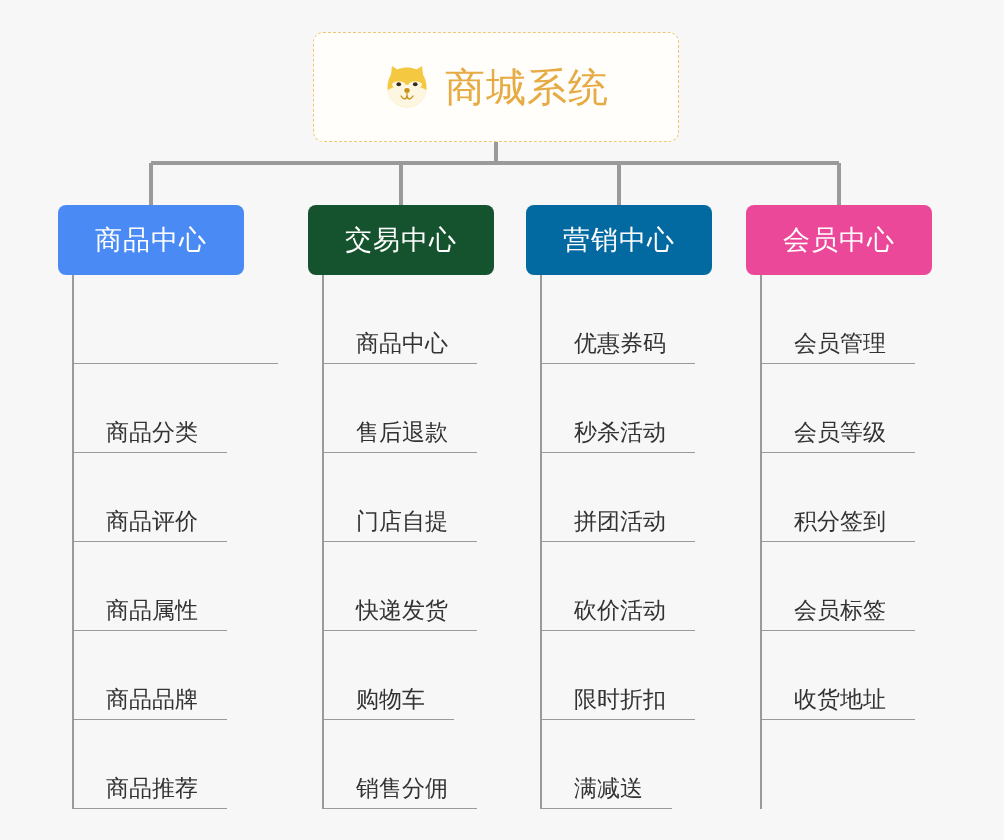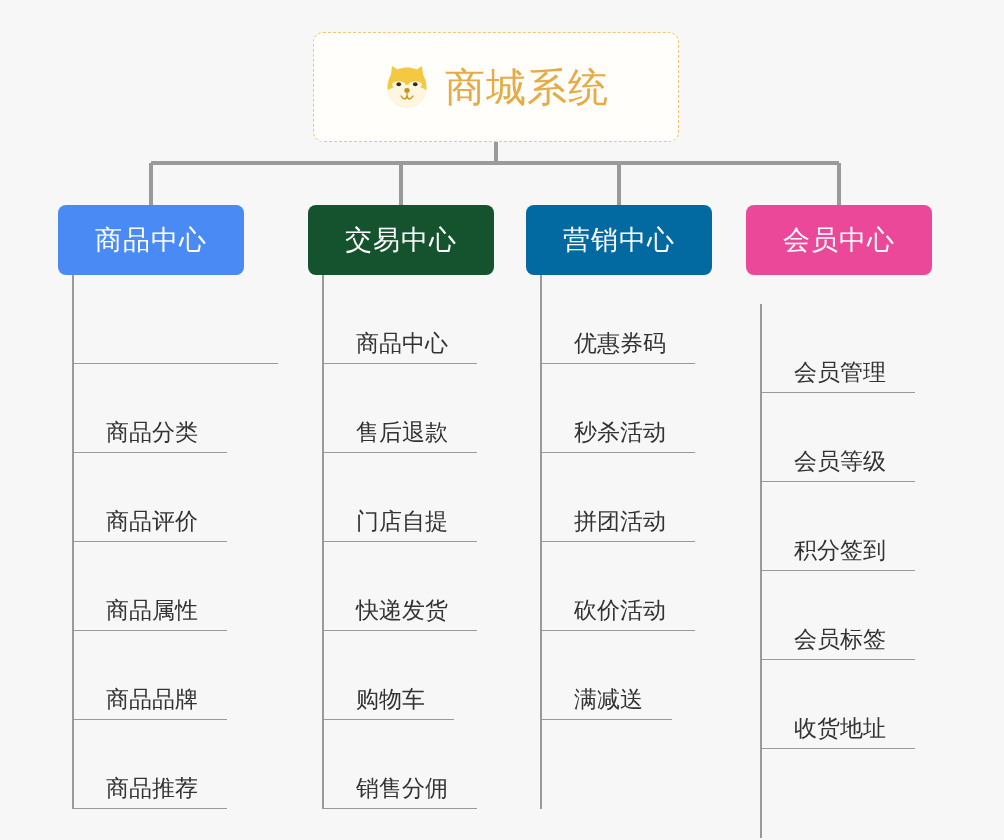--- a/index.html
+++ b/index.html
@@ -84,21 +84,21 @@
   .cat-box { top: 205px; }
 
   
   .leaf-col {
     position: absolute;
     top: 275px;
   }
   .leaf-col.l0 { left: 72px; }
   .leaf-col.l1 { left: 322px; }
   .leaf-col.l2 { left: 540px; }
-  .leaf-col.l3 { left: 760px; margin-top: 29px; }
+  .leaf-col.l3 { left: 760px; }
 
   
   .leaf-spine {
     position: absolute;
     left: 0;
     top: 0;
     width: 2px;
     background: #9a9a9a;
   }
 
@@ -245,20 +245,24 @@
       </div>
       <div class="leaf-item">
         <div class="leaf-underline" style="width: 155px;"></div>
         <span class="leaf-label">拼团活动</span>
       </div>
       <div class="leaf-item">
         <div class="leaf-underline" style="width: 155px;"></div>
         <span class="leaf-label">砍价活动</span>
       </div>
       <div class="leaf-item">
+        <div class="leaf-underline" style="width: 155px;"></div>
+        <span class="leaf-label">限时折扣</span>
+      </div>
+      <div class="leaf-item">
         <div class="leaf-underline" style="width: 132px;"></div>
         <span class="leaf-label">满减送</span>
       </div>
     </div>
   <div class="leaf-col l3">
       <div class="leaf-spine" style="height: 534px;"></div>
       <div class="leaf-item">
         <div class="leaf-underline" style="width: 155px;"></div>
         <span class="leaf-label">会员管理</span>
       </div>

